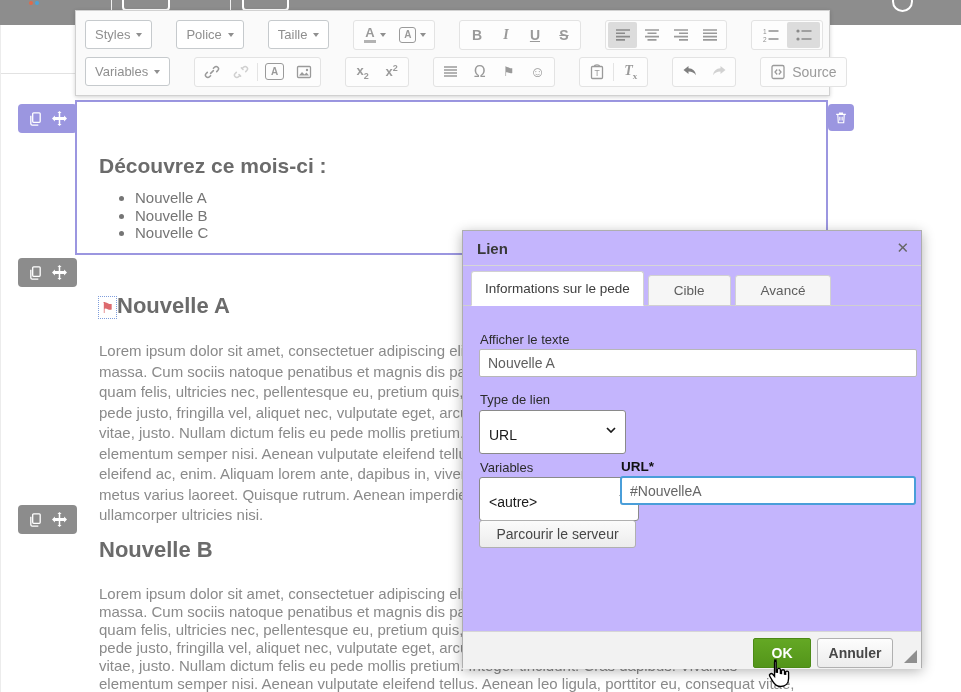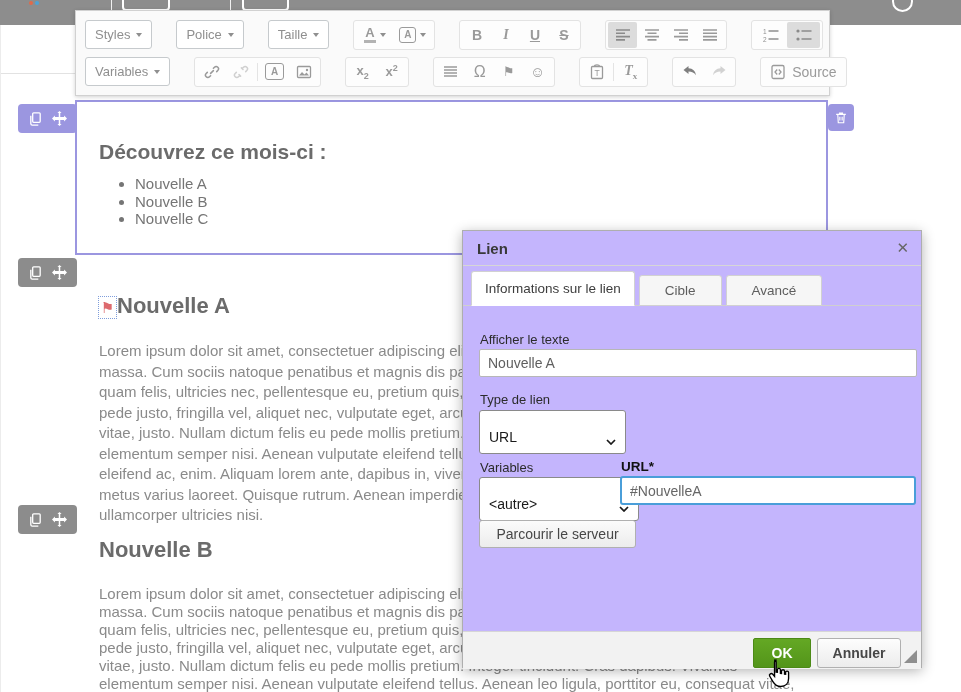--- a/index.html
+++ b/index.html
@@ -46,21 +46,21 @@
   .flagG{font-size:13px}
   .smile{font-size:15px}
   .txg{font-family:"Liberation Serif",serif;font-style:italic;font-weight:bold;font-size:14px}
   .txg sub{font-size:9px;font-style:normal}
   .sourceBtn{display:flex;gap:6px;align-items:center;padding:0 9px;height:30px;border:1px solid #e3e3e3;
              border-radius:3px;background:#fdfdfd;color:#9a9a9a;font-size:14px;box-sizing:border-box}
 
   
   .intro{position:absolute;left:75px;top:100px;width:753px;height:155px;border:2px solid #9b96e0;
          box-sizing:border-box;background:#fff;z-index:2}
-  .intro-h{margin:38px 0 0 22px;font-size:21px;font-weight:bold;color:#6b6b6b}
+  .intro-h{margin:52px 0 0 22px;font-size:21px;font-weight:bold;color:#6b6b6b}
   .intro-list{margin:11px 0 0 22px;padding-left:36px;color:#757575;font-size:15px;line-height:17.5px}
   .handle{position:absolute;width:59px;height:29px;border-radius:4px;display:flex;align-items:center;
           justify-content:center;gap:9px;z-index:3}
   .handle.purple{background:#9b96e0}
   .handle.gray{background:#8c8c8c}
   .trash{position:absolute;left:828px;top:104px;width:26px;height:27px;background:#9b96e0;border-radius:4px;
          display:flex;align-items:center;justify-content:center;z-index:3}
   .flagbox{position:absolute;left:98px;top:296px;width:19px;height:23px;border:1px dotted #7f9ddb;
            background:#fff;display:flex;align-items:center;justify-content:center;box-sizing:border-box}
   .flagbox span{color:#dd6a6e;font-size:15px;line-height:1}
@@ -80,31 +80,31 @@
   .dlg-tab{border:1px solid #d1d1d1;border-radius:3px 3px 0 0;background:#f6f6f6;color:#5e5e5e;
            font-size:13.5px;padding:7px 25px;margin-bottom:-1px;white-space:nowrap}
   .dlg-tab.active{background:#fff;border-bottom-color:#fff;color:#3d3d3d;padding:9px 13px}
   .dlg-label{position:absolute;font-size:13px;color:#2b2b2b;white-space:nowrap}
   .dlg-label.bold{font-weight:bold;color:#111;font-size:13.5px}
   .dlg-input{position:absolute;box-sizing:border-box;border:1px solid #b7b7b7;border-radius:2px;
              height:28px;font-size:14px;color:#5f5f5f;padding:0 8px;background:#fff;outline:none;
              font-family:"Liberation Sans","DejaVu Sans",sans-serif}
   .dlg-input.focus{border:2px solid #4a9ed9;border-radius:3px;color:#666}
   .dlg-select{position:absolute;box-sizing:border-box;border:1px solid #8a8a8a;border-radius:3px;height:44px;
-              background:#fff;display:flex;align-items:flex-end;font-size:14px;color:#1a1a1a;padding:8px 9px}
+              background:#fff;display:flex;align-items:flex-start;font-size:14px;color:#1a1a1a;padding:16px 9px}
   .dlg-select .sv{flex:1}
   .dlg-btn{position:absolute;box-sizing:border-box;height:28px;border:1px solid #b0b0b0;border-radius:3px;
            background:linear-gradient(#fbfbfb,#ececec);font-size:14px;color:#474747;
            display:flex;align-items:center;justify-content:center}
   .dlg-footer{position:absolute;left:0;top:400px;width:100%;height:38px;background:#f2f2f2;
               border-top:1px solid #d6d6d6;box-sizing:border-box}
   .btn-ok{position:absolute;left:290px;top:407px;width:58px;height:30px;border-radius:2px;
           background:linear-gradient(#64a824,#53951a);border:1px solid #4c8a16;color:#fff;font-weight:bold;
           font-size:14px;display:flex;align-items:center;justify-content:center;box-sizing:border-box}
-  .btn-cancel{position:absolute;left:354px;top:407px;width:84px;height:30px;border-radius:3px;
+  .btn-cancel{position:absolute;left:354px;top:407px;width:76px;height:30px;border-radius:3px;
               background:linear-gradient(#fdfdfd,#ececec);border:1px solid #b0b0b0;color:#474747;
               font-weight:bold;font-size:14px;display:flex;align-items:center;justify-content:center;box-sizing:border-box}
   .grip{position:absolute;right:4px;bottom:4px;width:0;height:0;
         border-bottom:13px solid #8f8f8f;border-left:13px solid transparent}
 
   .cursor{position:absolute;left:766px;top:658px;z-index:100;pointer-events:none}
 </style>
 </head>
 <body>
 
@@ -351,21 +351,21 @@
 vitae, justo. Nullam dictum felis eu pede mollis pretium. Integer tincidunt. Cras dapibus. Vivamus
 elementum semper nisi. Aenean vulputate eleifend tellus. Aenean leo ligula, porttitor eu, consequat vitae,
 eleifend ac, enim. Aliquam lorem ante, dapibus in, viverra quis, feugiat a, tellus. Phasellus viverra nulla ut
 metus varius laoreet. Quisque rutrum. Aenean imperdiet. Etiam ultricies nisi vel augue. Curabitur
 ullamcorper ultricies nisi.</div>
 
 <div class="dialog">
   <div class="dlg-title">Lien</div>
   <div class="dlg-close">✕</div>
   <div class="dlg-tabs">
-    <div class="dlg-tab active">Informations sur le lien</div>
+    <div class="dlg-tab active">Informations sur le pede</div>
     <div class="dlg-tab">Cible</div>
     <div class="dlg-tab">Avancé</div>
   </div>
 
   <div class="dlg-label" style="left:17px;top:101px">Afficher le texte</div>
   <input class="dlg-input" style="left: 16px; top: 118px; width: 438px;" value="Nouvelle A">
 
   <div class="dlg-label" style="left:17px;top:161px">Type de lien</div>
   <div class="dlg-select" style="left:16px;top:179px;width:147px">
     <span class="sv">URL</span>

